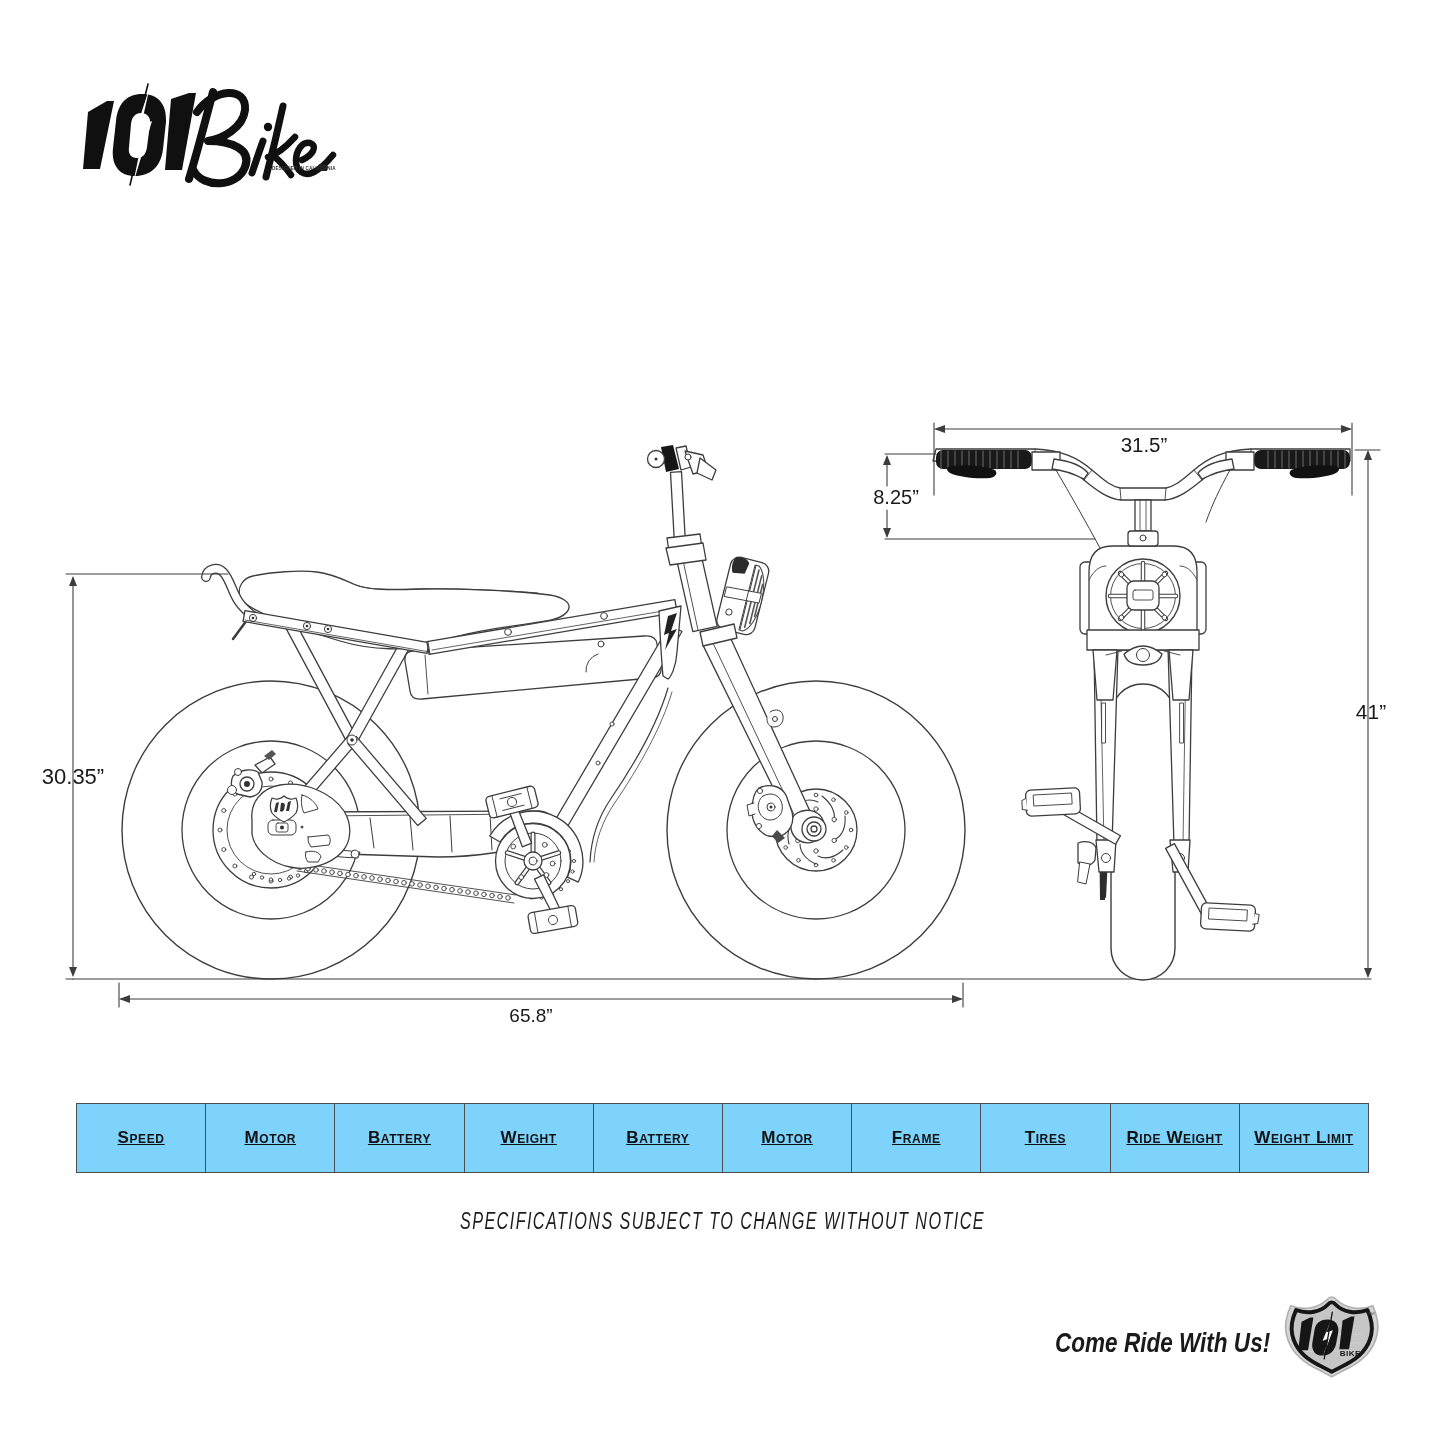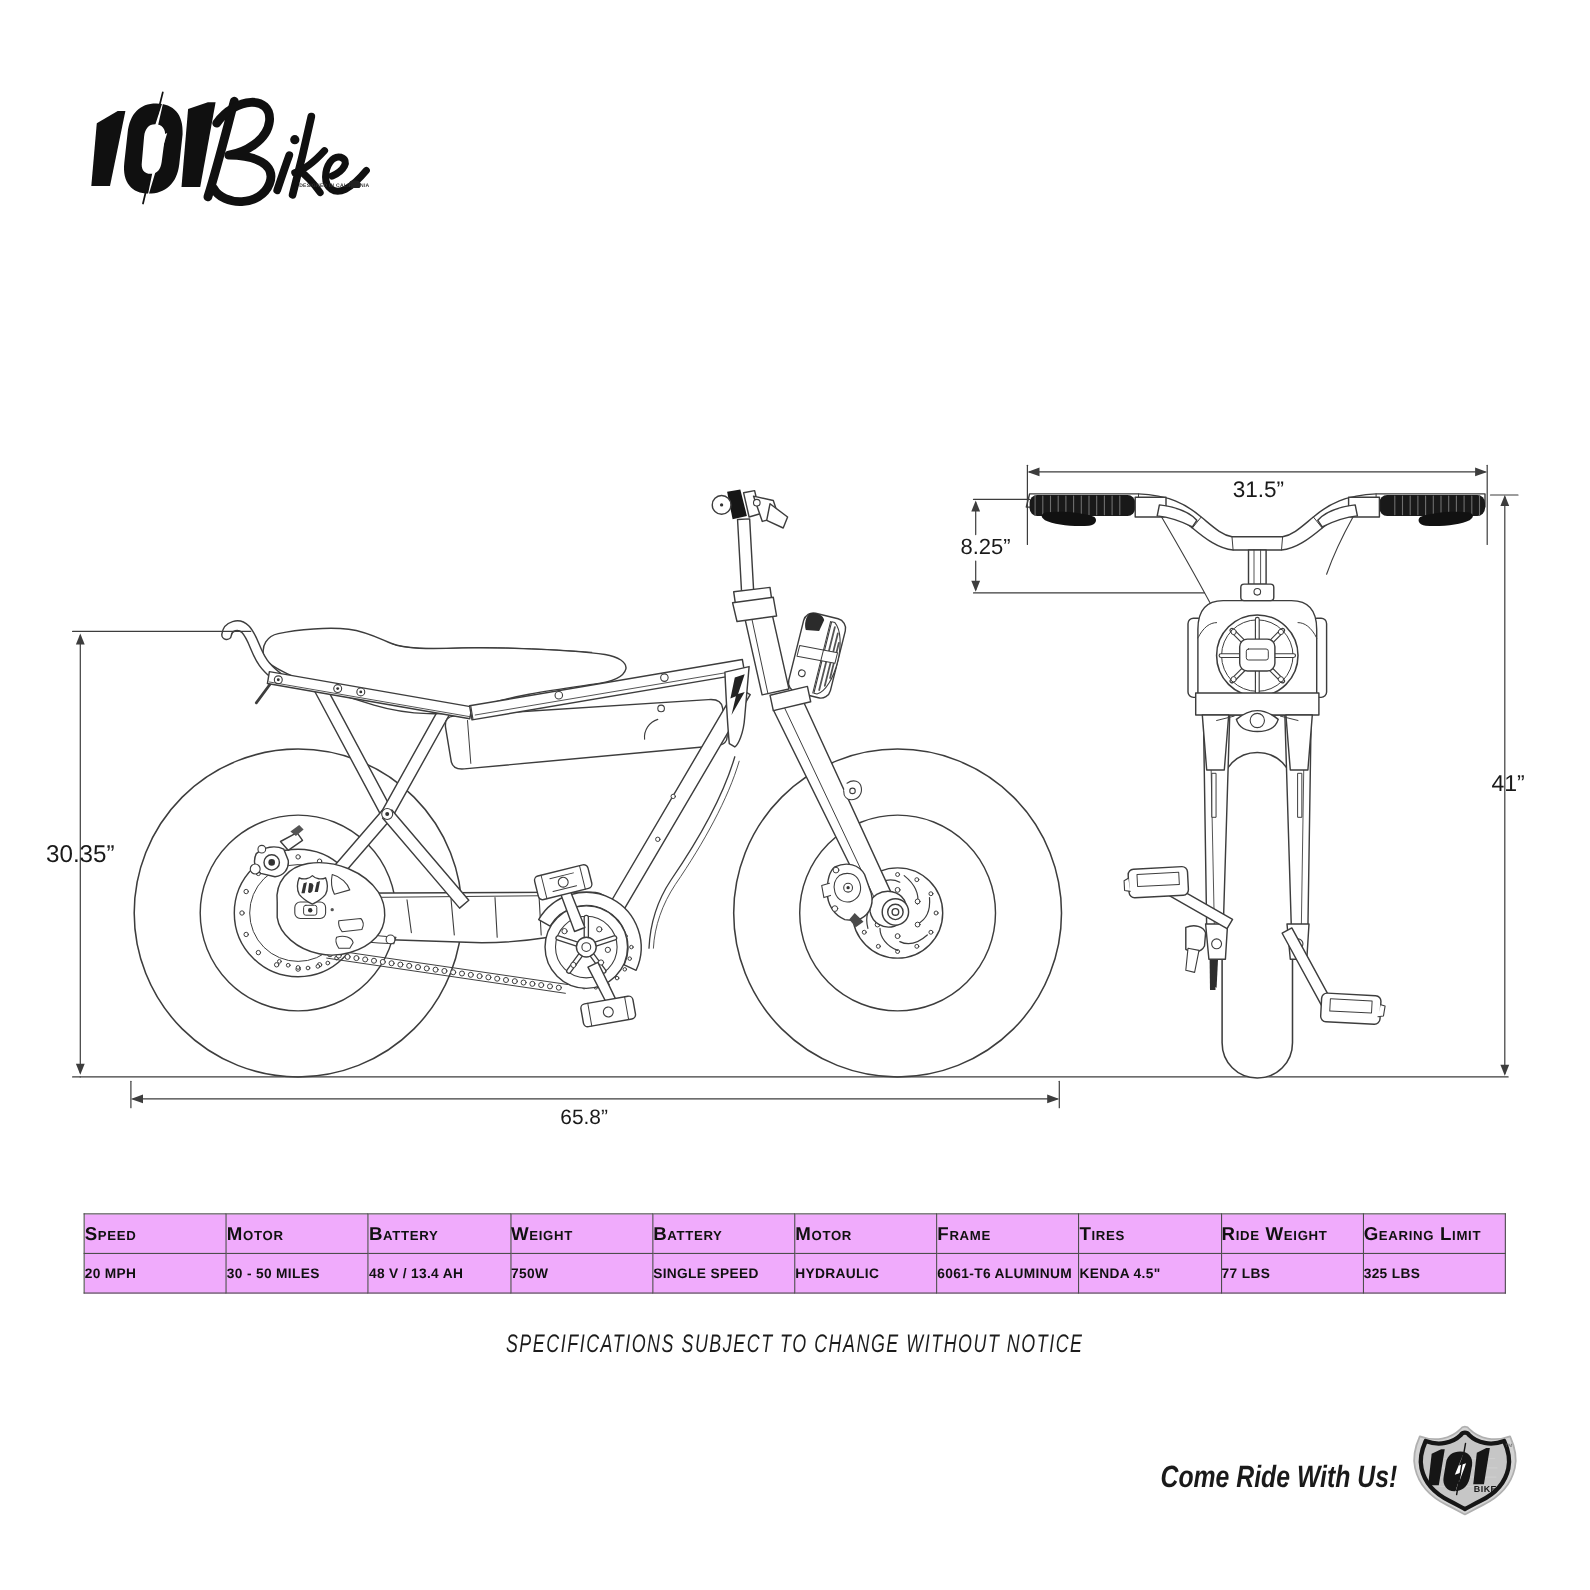--- a/index.html
+++ b/index.html
@@ -1,19 +1,19 @@
 <!DOCTYPE html>
 <html><head>
 <meta charset="utf-8">
 <style>
 html,body{margin:0;padding:0;background:#fff;}
 body{width:1445px;height:1445px;position:relative;font-family:"Liberation Sans",sans-serif;overflow:hidden;}
 #art{position:absolute;left:0;top:0;}
 #spectable{position:absolute;left:76px;top:1103px;width:1293px;height:70px;border-collapse:collapse;table-layout:fixed;}
-#spectable td{background:#f0abfc;border:1px solid #4d4d4d;text-align:left;vertical-align:middle;color:#111;font-weight:bold;padding:0;}
+#spectable td{background:#7dd3fc;border:1px solid #4d4d4d;text-align:center;vertical-align:middle;color:#111;font-weight:bold;padding:0;text-decoration:underline;}
 #spectable tr.hd td{font-size:17px;letter-spacing:0.6px;height:35px;font-variant:small-caps;}
 #spectable tr.dt td{font-size:12.5px;letter-spacing:0.3px;height:35px;}
 #specnote{position:absolute;left:0;top:1208px;width:1445px;text-align:center;font-size:23px;font-style:italic;letter-spacing:2px;color:#1c1c1c;font-weight:500;transform:scaleX(0.705);transform-origin:50% 50%;}
 #comeride{position:absolute;left:1055px;top:1327px;font-size:28px;font-style:italic;font-weight:bold;color:#1a1a1a;transform:scaleX(0.805);transform-origin:0 0;white-space:nowrap;}
 </style>
 </head>
 <body>
 <svg id="art" width="1445" height="1445" viewBox="0 0 1445 1445" fill="none" stroke-linecap="round" stroke-linejoin="round">
 
 <g id="logo">
@@ -493,30 +493,18 @@
       <tr class="hd">
     <td>Speed</td>
         <td>Motor</td>
         <td>Battery</td>
         <td>Weight</td>
         <td>Battery</td>
         <td>Motor</td>
         <td>Frame</td>
         <td>Tires</td>
         <td>Ride Weight</td>
-        <td>Gearing Limit</td>
-  </tr>
-  <tr class="dt">
-    <td>20 MPH</td>
-        <td>30 - 50 MILES</td>
-        <td>48 V / 13.4 AH</td>
-        <td>750W</td>
-        <td>SINGLE SPEED</td>
-        <td>HYDRAULIC</td>
-        <td>6061-T6 ALUMINUM</td>
-        <td>KENDA 4.5"</td>
-        <td>77 LBS</td>
-        <td>325 LBS</td>
+        <td>Weight Limit</td>
   </tr>
 </tbody>
   </table>
 <div id="specnote">SPECIFICATIONS SUBJECT TO CHANGE WITHOUT NOTICE</div>
 <div id="comeride">Come Ride With Us!</div>
 
 </body></html>

